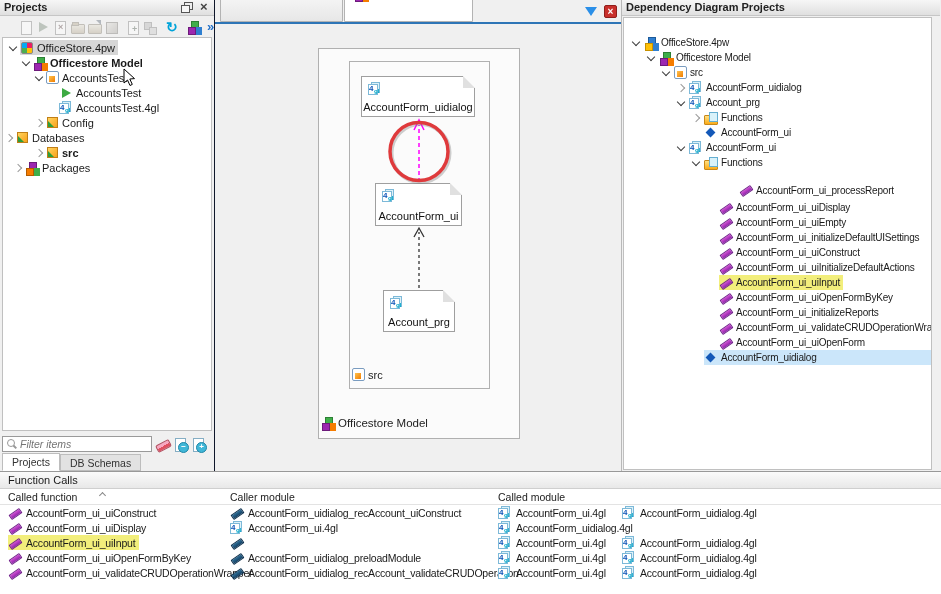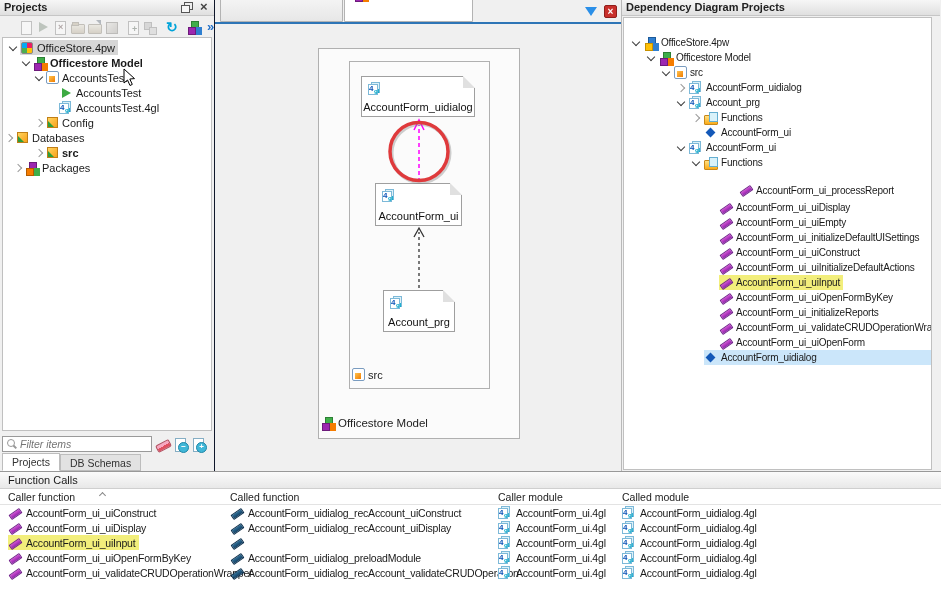--- a/index.html
+++ b/index.html
@@ -534,21 +534,20 @@
           </span>
         </div>
       </div>
   </div>
 </div>
 
 <div class="bottom-panel">
   <div class="fc-title">Function Calls</div>
   <div class="fc-grid fc-header">
     <span class="sort-caret"></span>
-    <span>Caller function</span>
     <span>Called function</span>
     <span>Caller module</span>
     <span>Called module</span>
   </div>
   <div id="fc-body">
       <div class="fc-grid fc-row">
         <div class="fc-cell">
           <span class="cell-core">
             <span class="ic function-purple-icon"></span>
             <span class="cell-txt">AccountForm_ui_uiConstruct</span>
@@ -585,26 +584,20 @@
       </div>
       <div class="fc-grid fc-row">
         <div class="fc-cell">
           <span class="cell-core">
             <span class="ic function-purple-icon"></span>
             <span class="cell-txt">AccountForm_ui_uiDisplay</span>
           </span>
         </div>
         <div class="fc-cell">
           <span class="cell-core">
-            <span class="ic function-teal-icon"></span>
-            <span class="cell-txt">AccountForm_uidialog_recAccount_uiDisplay</span>
-          </span>
-        </div>
-        <div class="fc-cell">
-          <span class="cell-core">
             <span class="ic file-4gl-icon">
               <i class="bp"></i>
               <i class="fp"></i>
               <b class="n4">4</b>
               <b class="ngl">gl</b>
             </span>
             <span class="cell-txt">AccountForm_ui.4gl</span>
           </span>
         </div>
         <div class="fc-cell">

